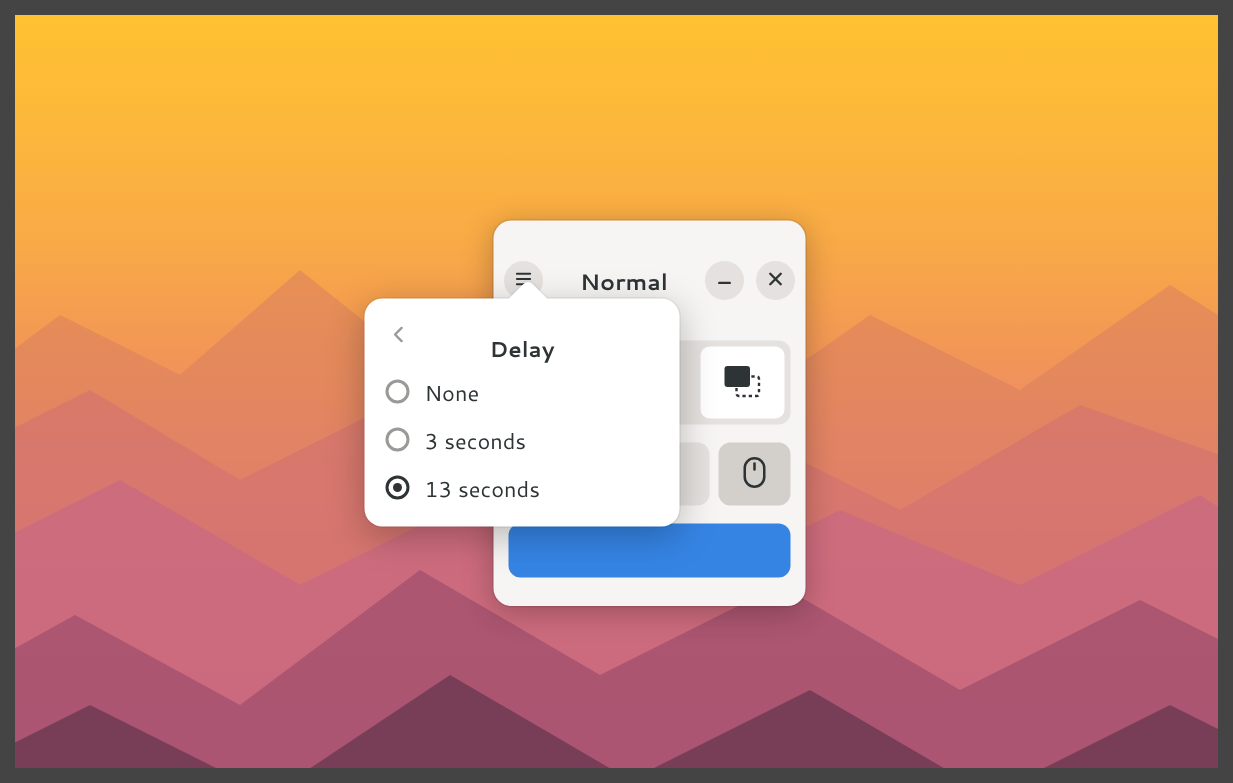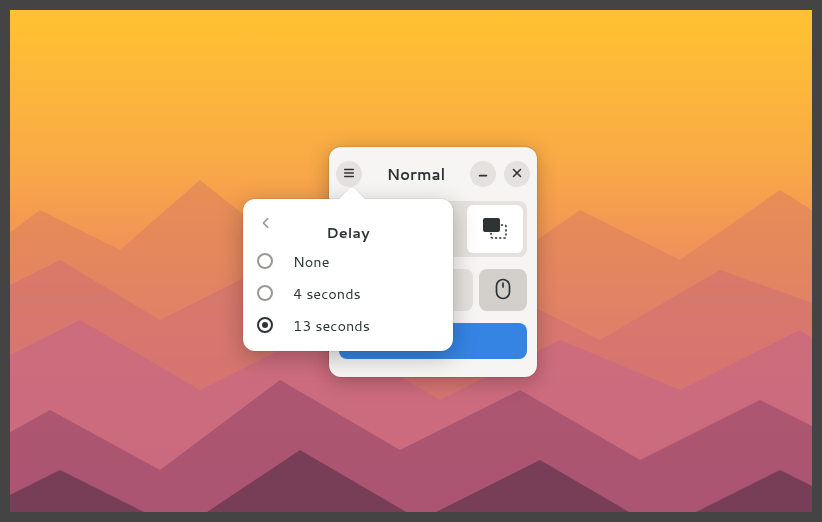--- a/index.html
+++ b/index.html
@@ -47,21 +47,21 @@
     top: 147px;
     width: 208px;
     background: #f6f5f4;
     border-radius: 12px;
     box-shadow: 0 4px 20px rgba(0,0,0,0.25), 0 0 0 1px rgba(0,0,0,0.08);
   }
   .headerbar {
     display: flex;
     align-items: center;
     height: 48px;
-    padding: 3px 7px;
+    padding: 16px 7px;
   }
   .hb-btn {
     width: 26px;
     height: 26px;
     border-radius: 50%;
     border: none;
     background: #e4e1de;
     display: flex;
     align-items: center;
     justify-content: center;
@@ -179,21 +179,21 @@
     text-align: center;
     font-weight: 700;
     font-size: 14.5px;
     color: #2e3436;
     pointer-events: none;
     margin-top: 16px;
   }
   .radio-item {
     display: flex;
     align-items: center;
-    gap: 20px;
+    gap: 10px;
     height: 32px;
     padding: 0 14px;
     cursor: pointer;
     font-size: 14.5px;
     color: #2e3436;
   }
   .radio-circle {
     width: 16px;
     height: 16px;
     border: 2px solid #9a9996;
@@ -307,20 +307,20 @@
     </button>
     <div class="pop-title">Delay</div>
   </div>
   <div id="delay-options">
       <div class="radio-item">
         <span class="radio-circle"></span>
         <span>None</span>
       </div>
       <div class="radio-item">
         <span class="radio-circle"></span>
-        <span>4 seconds</span>
+        <span>3 seconds</span>
       </div>
       <div class="radio-item selected">
         <span class="radio-circle"></span>
         <span>13 seconds</span>
       </div>
     </div>
 </div>
 
 </body></html>

